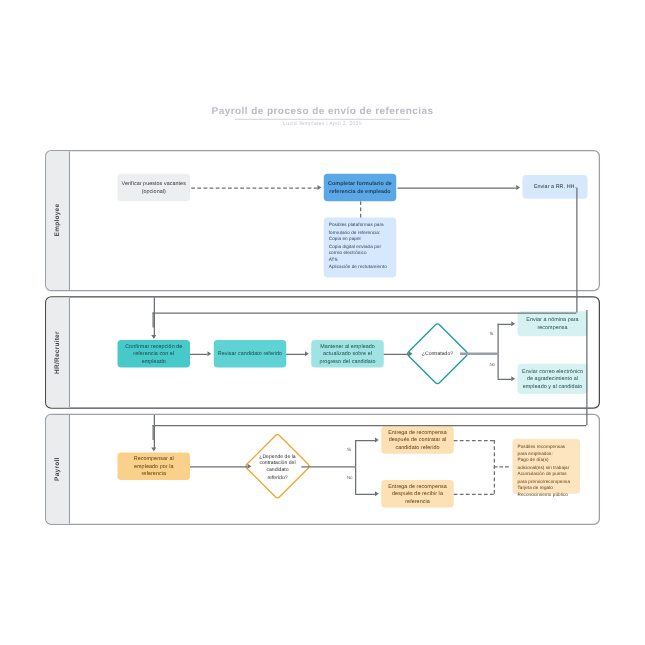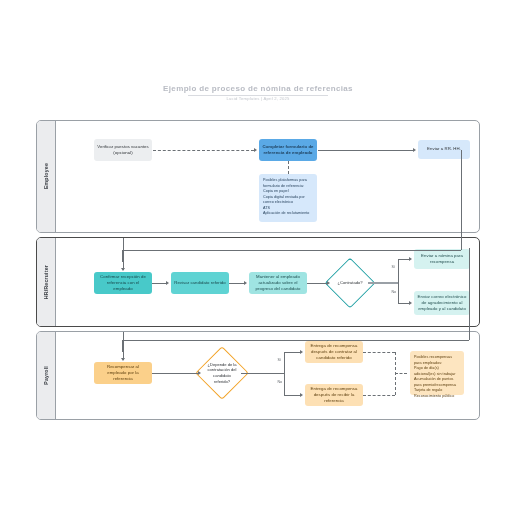--- a/index.html
+++ b/index.html
@@ -120,21 +120,21 @@
   .edge-label{
     position:absolute;font-size:3.6px;color:#5d6268;background:#fff;
     padding:0 .5px;
   }
 </style>
 </head>
 <body>
 
 <div id="page">
 
-  <div class="doc-title">Ejemplo de proceso de nómina de referencias</div>
+  <div class="doc-title">Payroll de proceso de envío de referencias</div>
   <div class="title-rule"></div>
   <div class="doc-sub">Lucid Templates  |  April 2, 2025</div>
 
   <div class="pool">
 
     <div class="lane thin" style="top:0px;height:113px;">
       <div class="lane-label-box">
         <span class="lane-label">Employee</span>
       </div>
       <div class="lane-body">

